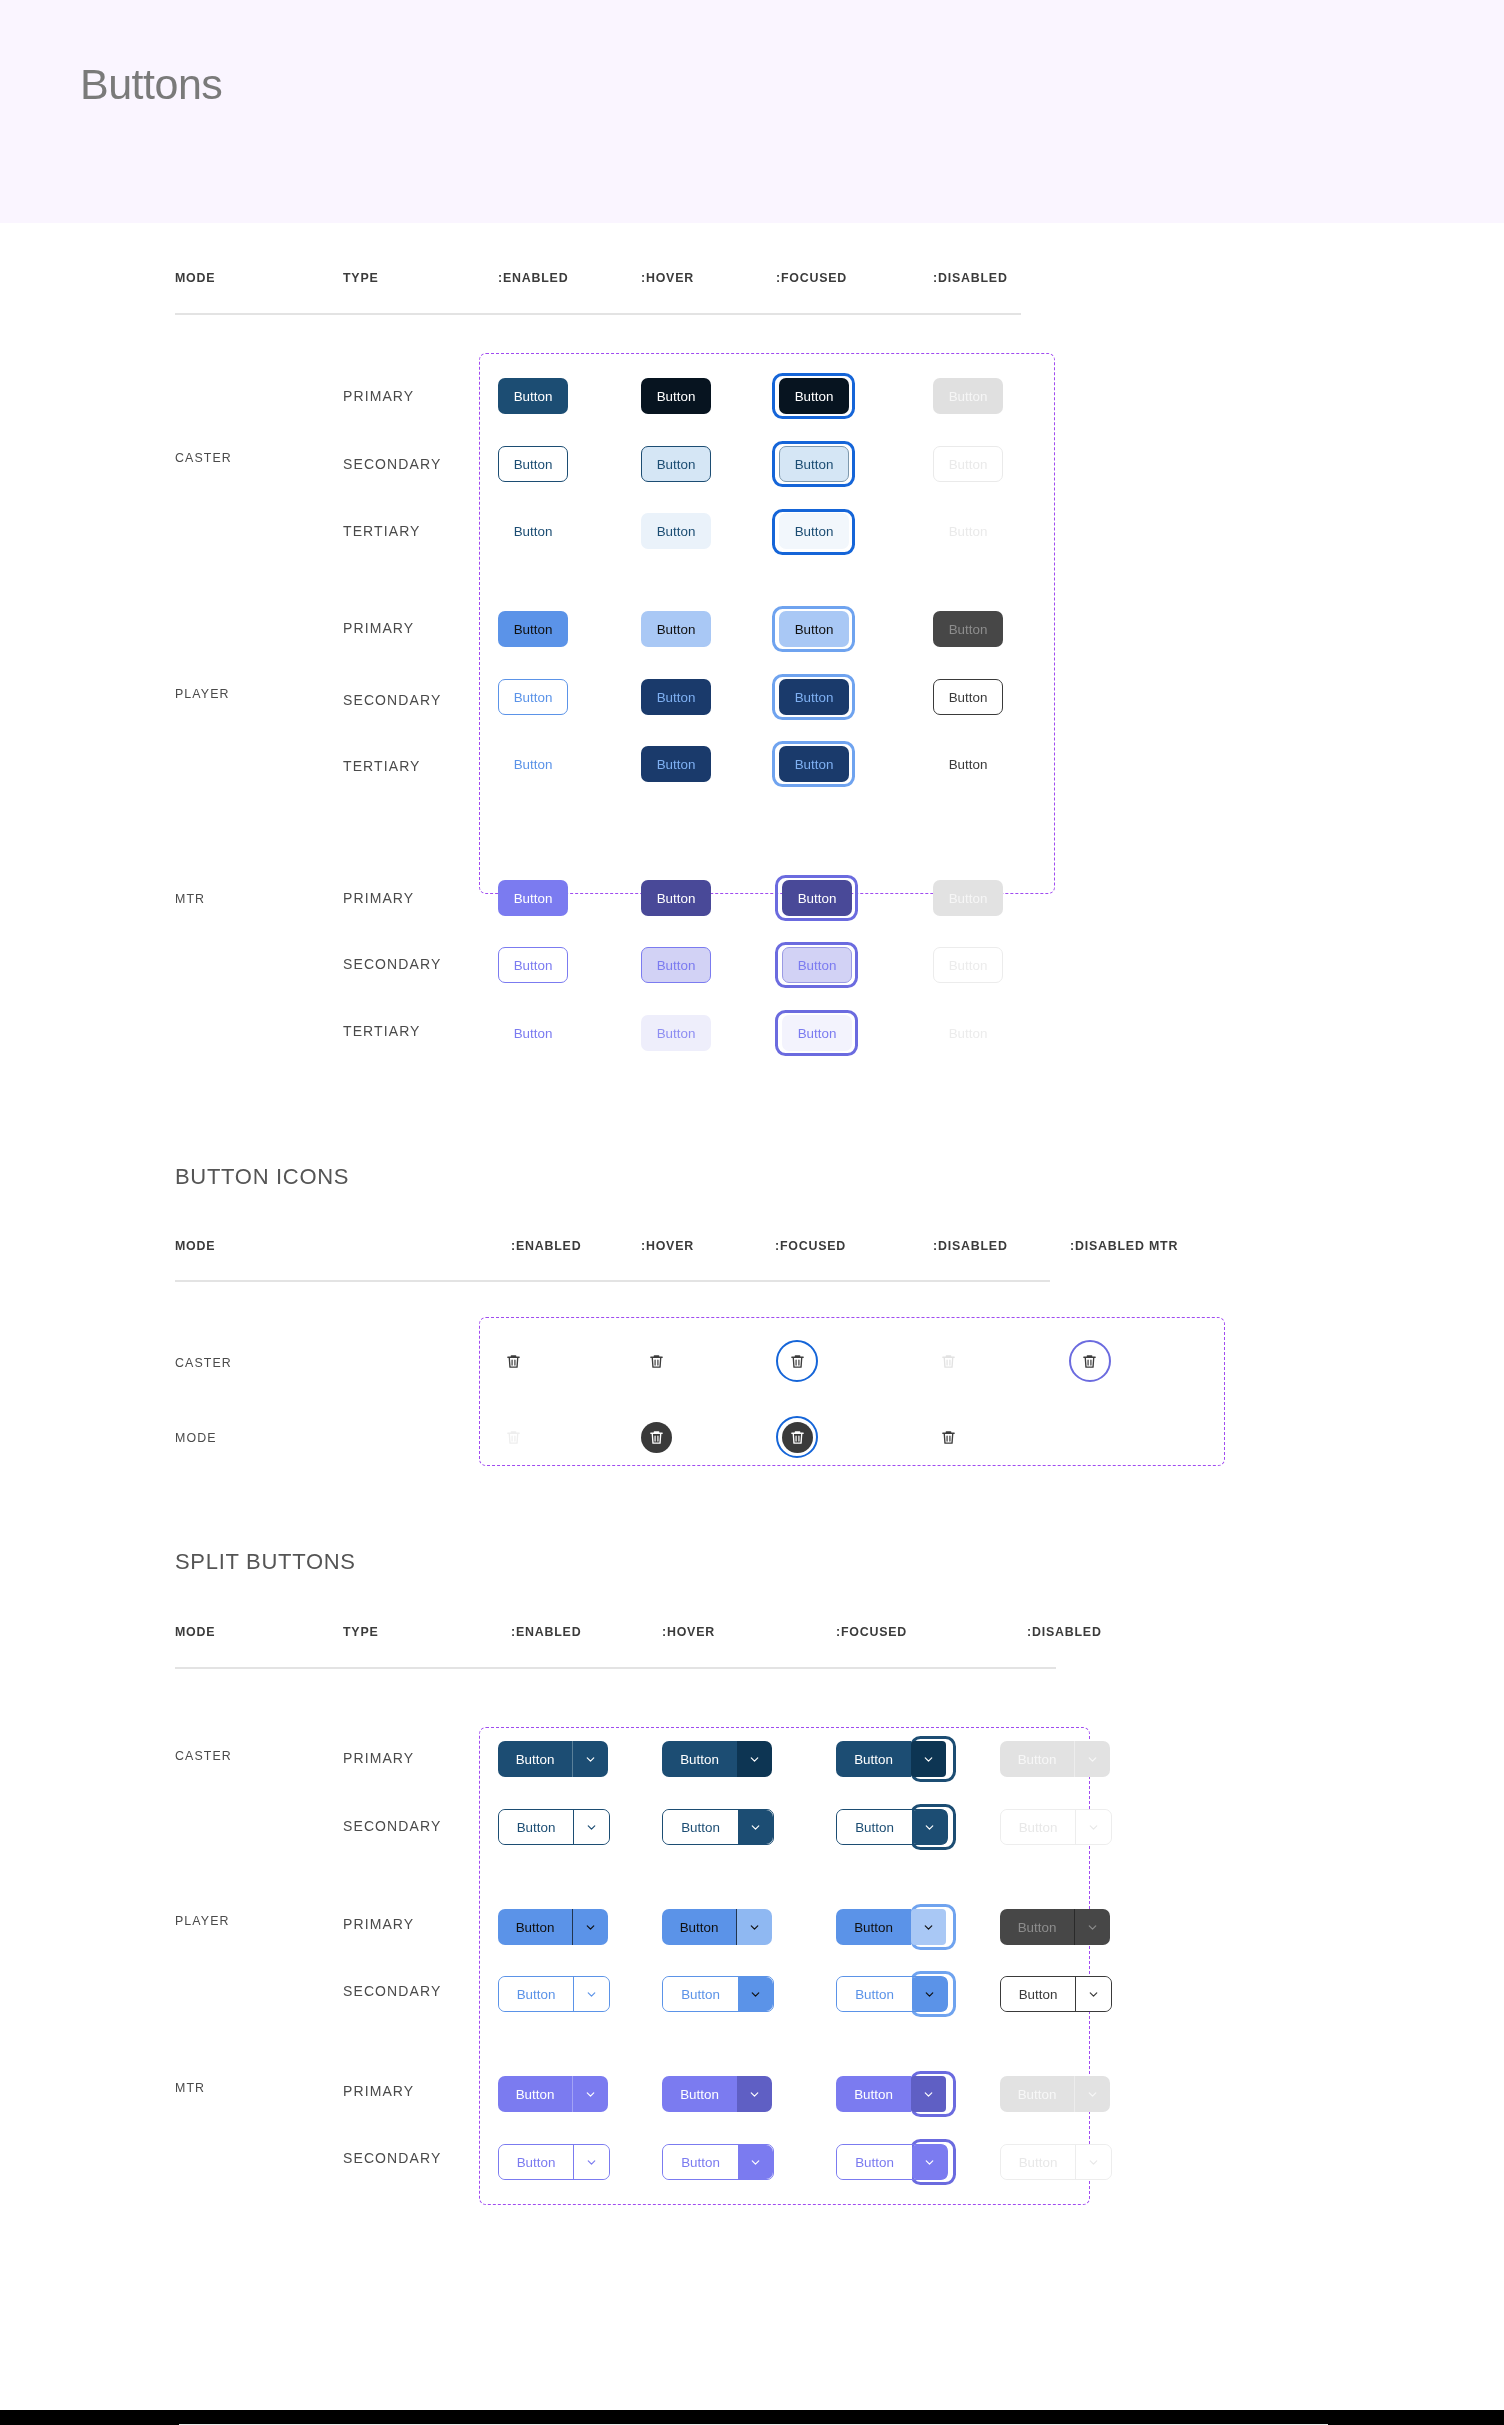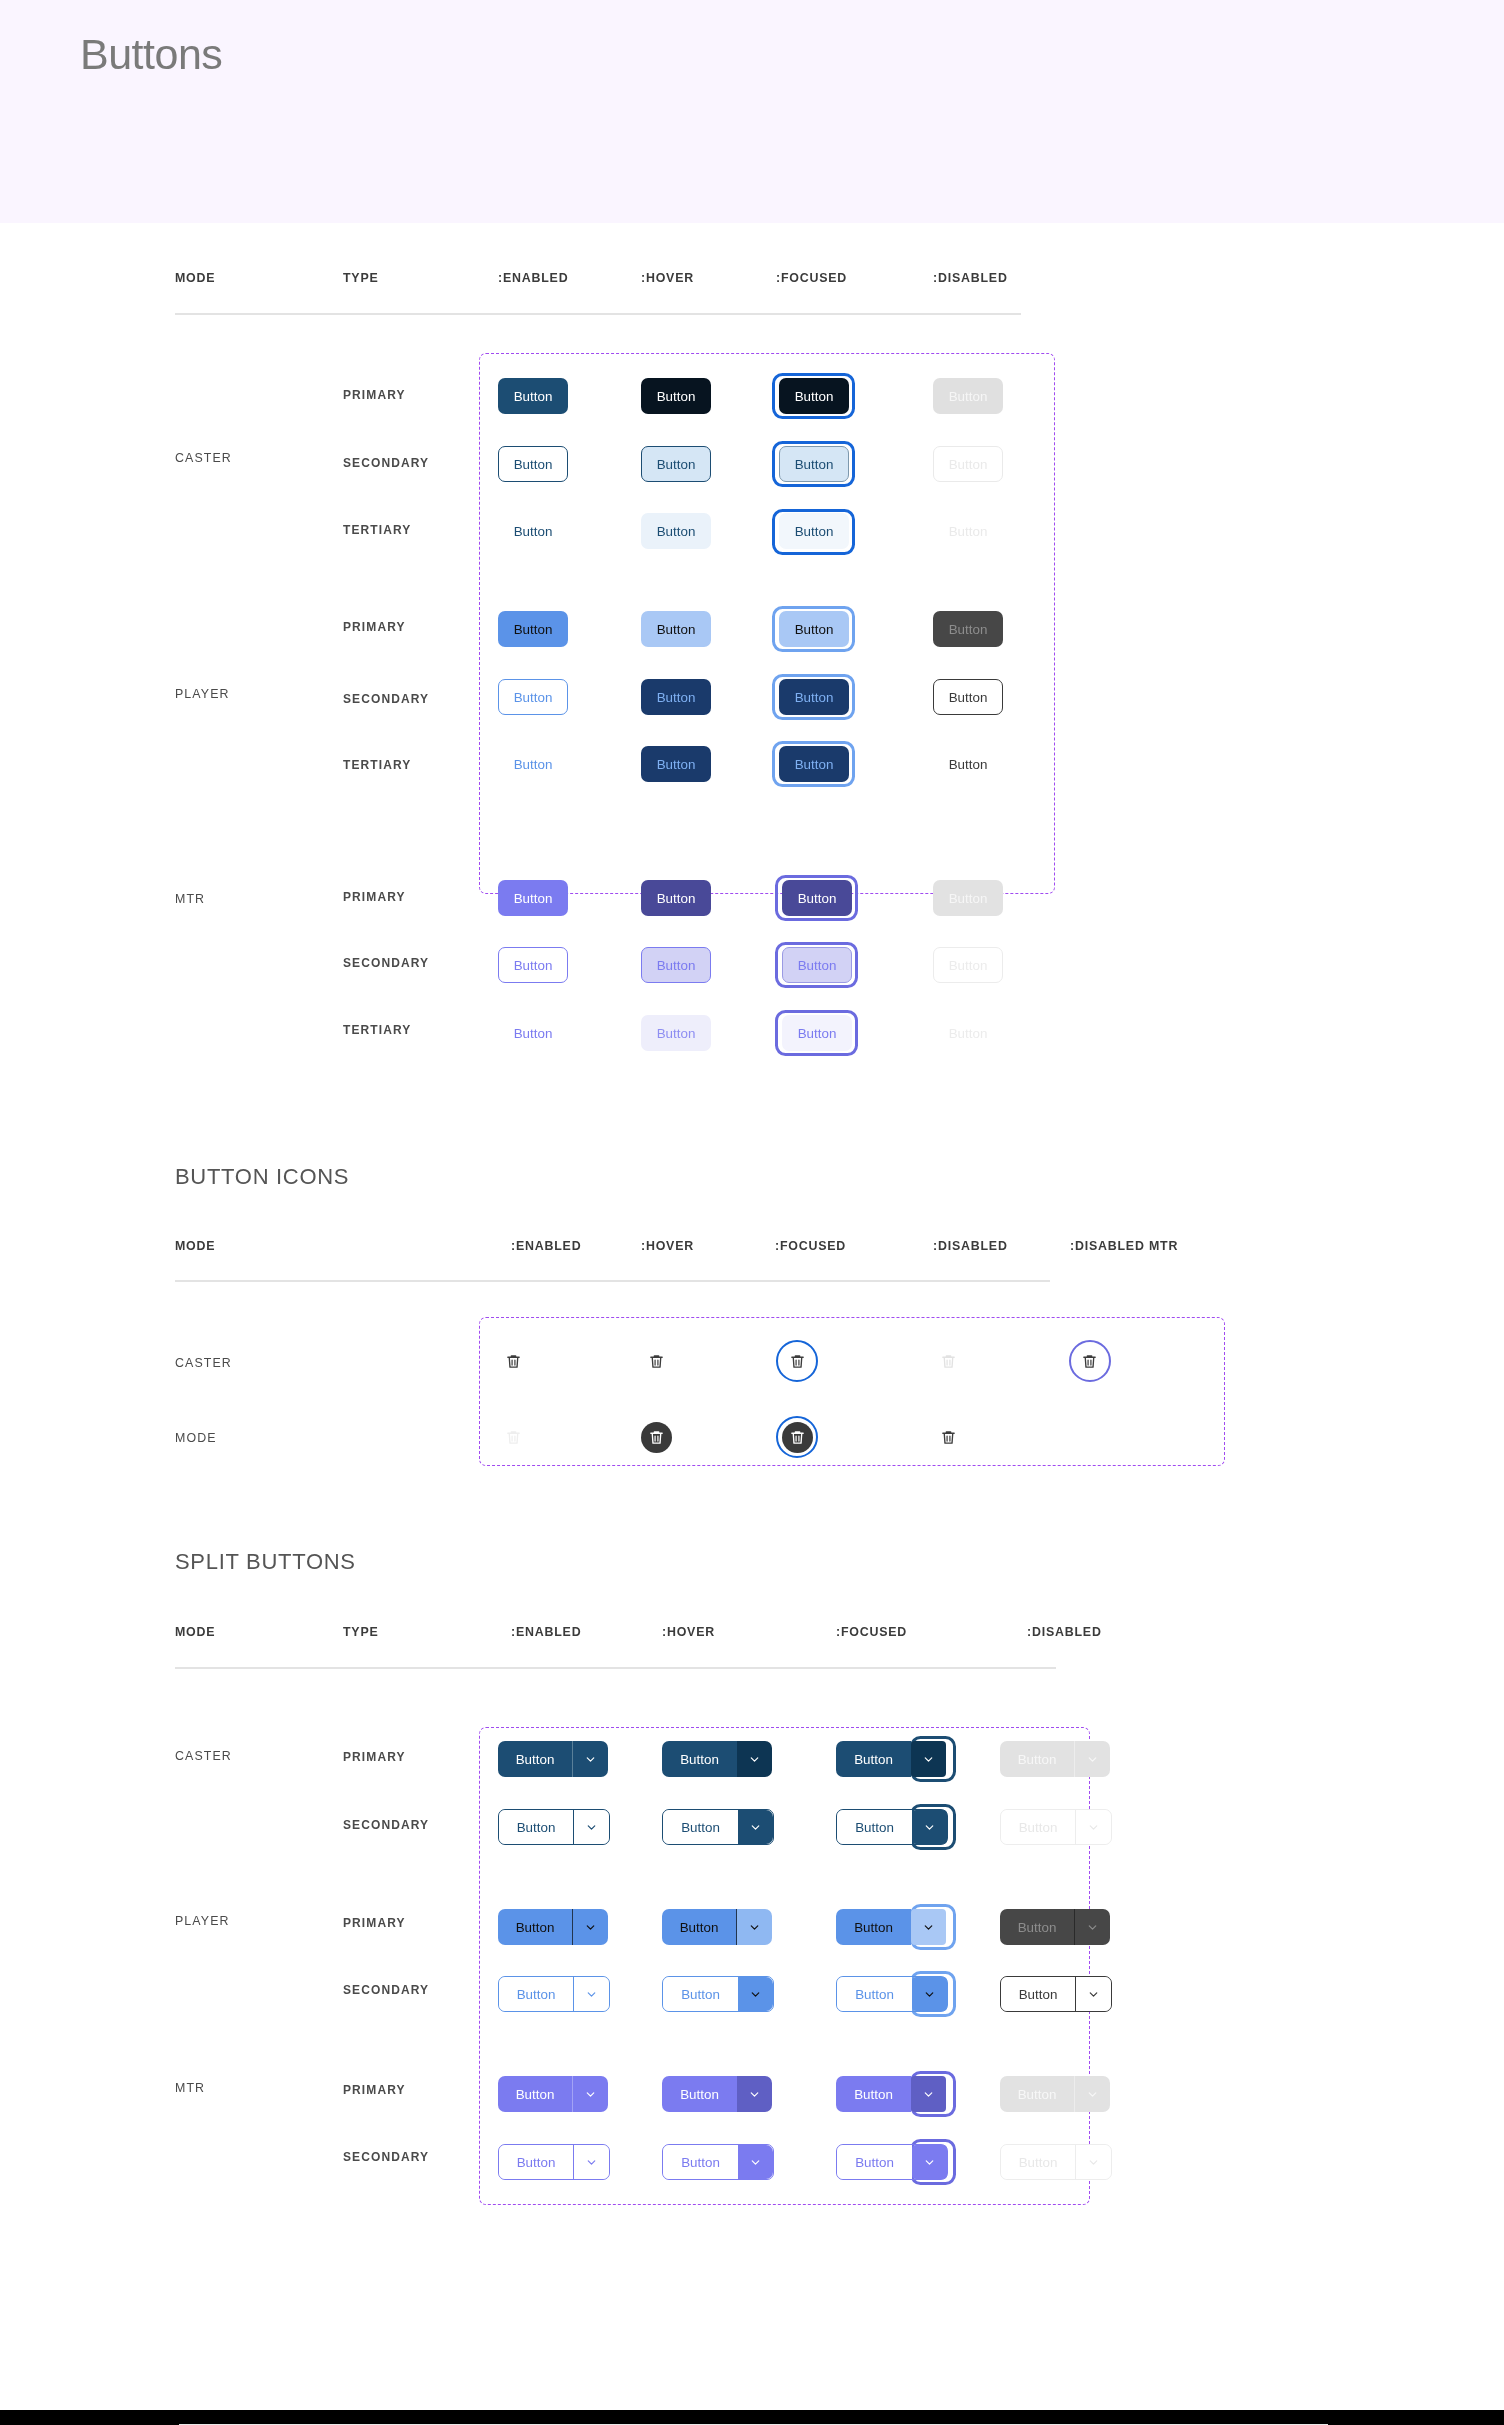--- a/index.html
+++ b/index.html
@@ -10,42 +10,42 @@
     -webkit-font-smoothing: antialiased;
   }
   .page { position: relative; width: 1505px; height: 2426px; background:#fff; overflow:hidden; }
 
   
   .hero {
     position:absolute; left:0; top:0; width:1505px; height:223px;
     background:#faf5ff;
   }
   .hero-title {
-    position:absolute; left:80px; top:30px;
+    position:absolute; left:80px; top:60px;
     font-size:43px; font-weight:400; color:#7a7a7a; letter-spacing:-0.5px;
   }
 
   
   .section-title {
     position:absolute;
     font-size:22px; font-weight:400; color:#555; letter-spacing:0.7px;
   }
   .col-head {
     position:absolute;
     font-size:12.4px; font-weight:700; color:#3b3b3b; letter-spacing:0.8px;
   }
   .rule { position:absolute; height:1.5px; background:#e3e3e3; }
 
   .row-label {
     position:absolute;
     font-size:12.4px; font-weight:400; color:#4a4a4a; letter-spacing:1.1px;
   }
   .type-label {
     position:absolute;
-    font-size:12px; font-weight:700; color:#4a4a4a; letter-spacing:1.1px;
+    font-size:14px; font-weight:400; color:#4a4a4a; letter-spacing:1.1px;
   }
 
   .dashbox {
     position:absolute;
     border:1.5px dashed #a04bf0;
     border-radius:7px;
   }
 
   
   .btn {

